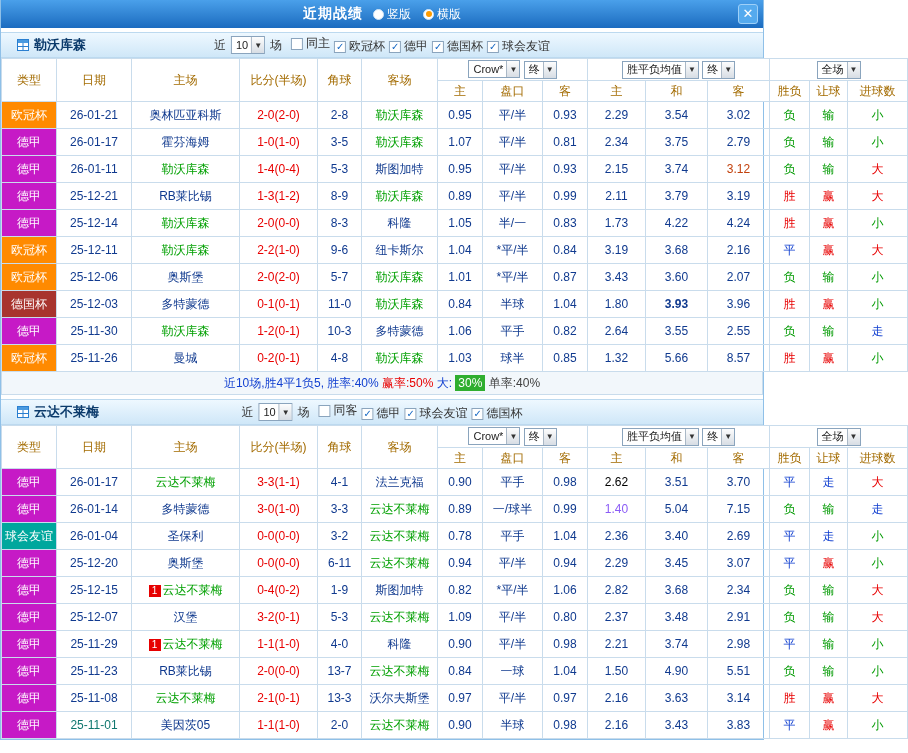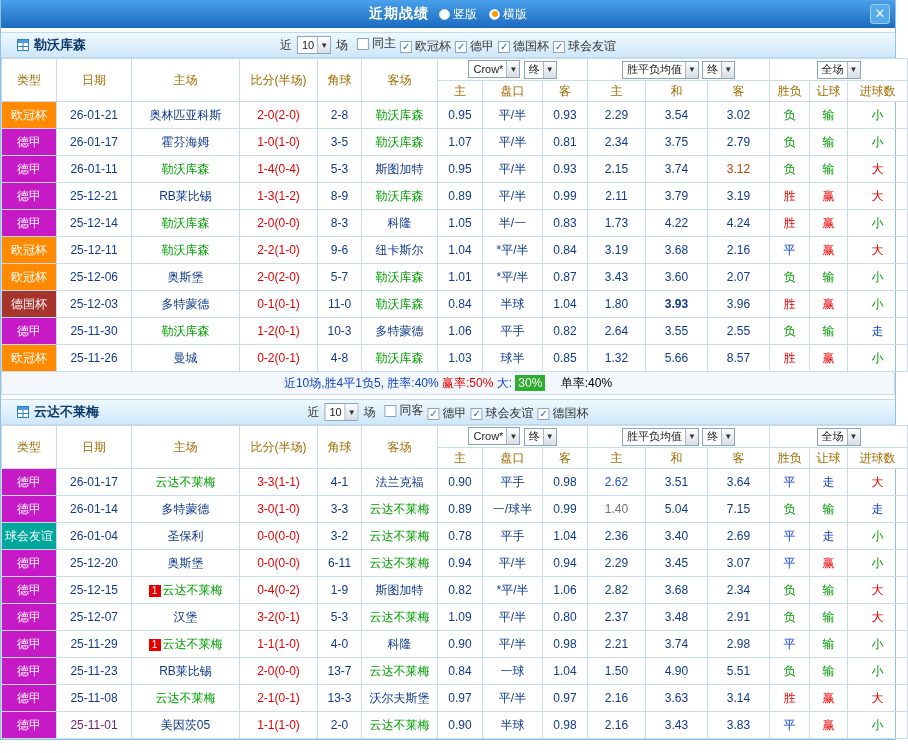--- a/index.html
+++ b/index.html
@@ -1,18 +1,18 @@
 <!DOCTYPE html>
 <html><head>
 <meta charset="utf-8">
 <style>
   *{box-sizing:border-box}
   html,body{margin:0;padding:0;background:#fff}
   body{width:908px;font-family:"Liberation Sans","DejaVu Sans",sans-serif;font-size:12px;color:#222}
-  .app{width:896px;border:1px solid #8fc0e8;border-top:none}
+  .app{width:764px;border:1px solid #8fc0e8;border-top:none}
   
   .titlebar{height:28px;background:linear-gradient(180deg,#4aa0ea,#1b6bbf);display:flex;align-items:center;justify-content:center;position:relative;color:#fff}
   .title{font-size:14px;font-weight:bold;letter-spacing:1px}
   .view-opts{display:flex;align-items:center;margin-left:10px;gap:12px}
   .opt{display:inline-flex;align-items:center;gap:3px;cursor:pointer}
   .radio{width:11px;height:11px;border-radius:50%;background:#fff;border:1px solid #cfe3f5;display:inline-flex;align-items:center;justify-content:center}
   .radio.sel::after{content:"";width:6px;height:6px;border-radius:50%;background:#ff9c00}
   .close-btn{position:absolute;right:5px;top:4px;width:20px;height:20px;line-height:18px;text-align:center;background:#55aaee;border:1px solid #9ed0f8;border-radius:3px;font-size:13px;font-weight:bold;cursor:pointer}
   
   .section-bar{height:26px;margin-top:4px;background:linear-gradient(180deg,#eef8ff,#cfe7f8);border-top:1px solid #bcd9ef;border-bottom:1px solid #bcd9ef;display:flex;align-items:center;position:relative}
@@ -322,21 +322,21 @@
           <td style="color: rgb(16, 58, 143);">1.32</td>
           <td style="color: rgb(16, 58, 143);">5.66</td>
           <td style="color: rgb(16, 58, 143);">8.57</td>
           <td style="color: rgb(232, 0, 0);">胜</td>
           <td style="color: rgb(232, 0, 0);">赢</td>
           <td style="color: rgb(0, 154, 0);">小</td>
         </tr>
       </tbody>
   </table>
 
-  <div class="summary"><span style="color: rgb(18, 64, 208);">近10场,胜4平1负5, 胜率:40% </span><span style="color: rgb(232, 0, 0);">赢率:50% </span><span style="color: rgb(18, 64, 208);">大: </span><span style="color: rgb(255, 255, 255); background: rgb(47, 174, 47); padding: 1px 3px;">30%</span><span style="color: #000000; padding-left: 12px;"> 单率:40%</span></div>
+  <div class="summary"><span style="color: rgb(18, 64, 208);">近10场,胜4平1负5, 胜率:40% </span><span style="color: rgb(232, 0, 0);">赢率:50% </span><span style="color: rgb(18, 64, 208);">大: </span><span style="color: rgb(255, 255, 255); background: rgb(47, 174, 47); padding: 1px 3px;">30%</span><span style="color: #404040;"> 单率:40%</span></div>
 
   <div class="section-bar">
     <span class="team">
       <svg class="ticon" width="12" height="12" viewBox="0 0 12 12">
           <rect x="0.5" y="0.5" width="11" height="11" fill="#fff" stroke="#2a7fd0"></rect>
           <rect x="1" y="1" width="10" height="3" fill="#4a9ae0"></rect>
           <line x1="6" y1="4" x2="6" y2="11" stroke="#2a7fd0"></line>
           <line x1="1" y1="7.5" x2="11" y2="7.5" stroke="#2a7fd0"></line>
         </svg>
       <b>云达不莱梅</b>
@@ -433,38 +433,38 @@
         <tr>
           <td class="lg" style="color: rgb(255, 255, 255); background: rgb(198, 26, 198);">德甲</td>
           <td style="color: rgb(16, 58, 143);">26-01-17</td>
           <td><span style="color: rgb(0, 160, 0);">云达不莱梅</span></td>
           <td style="color: rgb(232, 0, 0);">3-3(1-1)</td>
           <td style="color: rgb(16, 58, 143);">4-1</td>
           <td><span style="color: rgb(16, 58, 143);">法兰克福</span></td>
           <td style="color: rgb(16, 58, 143);">0.90</td>
           <td style="color: rgb(16, 58, 143);">平手</td>
           <td style="color: rgb(16, 58, 143);">0.98</td>
-          <td style="color: #1d4ed8;">2.62</td>
+          <td style="color: #000000;">2.62</td>
           <td style="color: rgb(16, 58, 143);">3.51</td>
-          <td style="color: rgb(16, 58, 143);">3.64</td>
+          <td style="color: rgb(16, 58, 143);">3.70</td>
           <td style="color: rgb(18, 64, 208);">平</td>
           <td style="color: rgb(18, 64, 208);">走</td>
           <td style="color: rgb(232, 0, 0);">大</td>
         </tr>
         <tr>
           <td class="lg" style="color: rgb(255, 255, 255); background: rgb(198, 26, 198);">德甲</td>
           <td style="color: rgb(16, 58, 143);">26-01-14</td>
           <td><span style="color: rgb(16, 58, 143);">多特蒙德</span></td>
           <td style="color: rgb(232, 0, 0);">3-0(1-0)</td>
           <td style="color: rgb(16, 58, 143);">3-3</td>
           <td><span style="color: rgb(0, 160, 0);">云达不莱梅</span></td>
           <td style="color: rgb(16, 58, 143);">0.89</td>
           <td style="color: rgb(16, 58, 143);">一/球半</td>
           <td style="color: rgb(16, 58, 143);">0.99</td>
-          <td style="color: #737373;">1.40</td>
+          <td style="color: #8b5cf6;">1.40</td>
           <td style="color: rgb(16, 58, 143);">5.04</td>
           <td style="color: rgb(16, 58, 143);">7.15</td>
           <td style="color: rgb(0, 154, 0);">负</td>
           <td style="color: rgb(0, 154, 0);">输</td>
           <td style="color: rgb(18, 64, 208);">走</td>
         </tr>
         <tr>
           <td class="lg" style="color: rgb(255, 255, 255); background: rgb(0, 167, 157);">球会友谊</td>
           <td style="color: rgb(16, 58, 143);">26-01-04</td>
           <td><span style="color: rgb(16, 58, 143);">圣保利</span></td>
@@ -578,21 +578,21 @@
           <td style="color: rgb(16, 58, 143);">0.97</td>
           <td style="color: rgb(16, 58, 143);">2.16</td>
           <td style="color: rgb(16, 58, 143);">3.63</td>
           <td style="color: rgb(16, 58, 143);">3.14</td>
           <td style="color: rgb(232, 0, 0);">胜</td>
           <td style="color: rgb(232, 0, 0);">赢</td>
           <td style="color: rgb(232, 0, 0);">大</td>
         </tr>
         <tr>
           <td class="lg" style="color: rgb(255, 255, 255); background: rgb(198, 26, 198);">德甲</td>
-          <td style="color: #701a75; margin-left: 38px;">25-11-01</td>
+          <td style="color: #0f766e; margin-left: 38px;">25-11-01</td>
           <td><span style="color: rgb(16, 58, 143);">美因茨05</span></td>
           <td style="color: rgb(232, 0, 0);">1-1(1-0)</td>
           <td style="color: rgb(16, 58, 143);">2-0</td>
           <td><span style="color: rgb(0, 160, 0);">云达不莱梅</span></td>
           <td style="color: rgb(16, 58, 143);">0.90</td>
           <td style="color: rgb(16, 58, 143);">半球</td>
           <td style="color: rgb(16, 58, 143);">0.98</td>
           <td style="color: rgb(16, 58, 143);">2.16</td>
           <td style="color: rgb(16, 58, 143);">3.43</td>
           <td style="color: rgb(16, 58, 143);">3.83</td>

